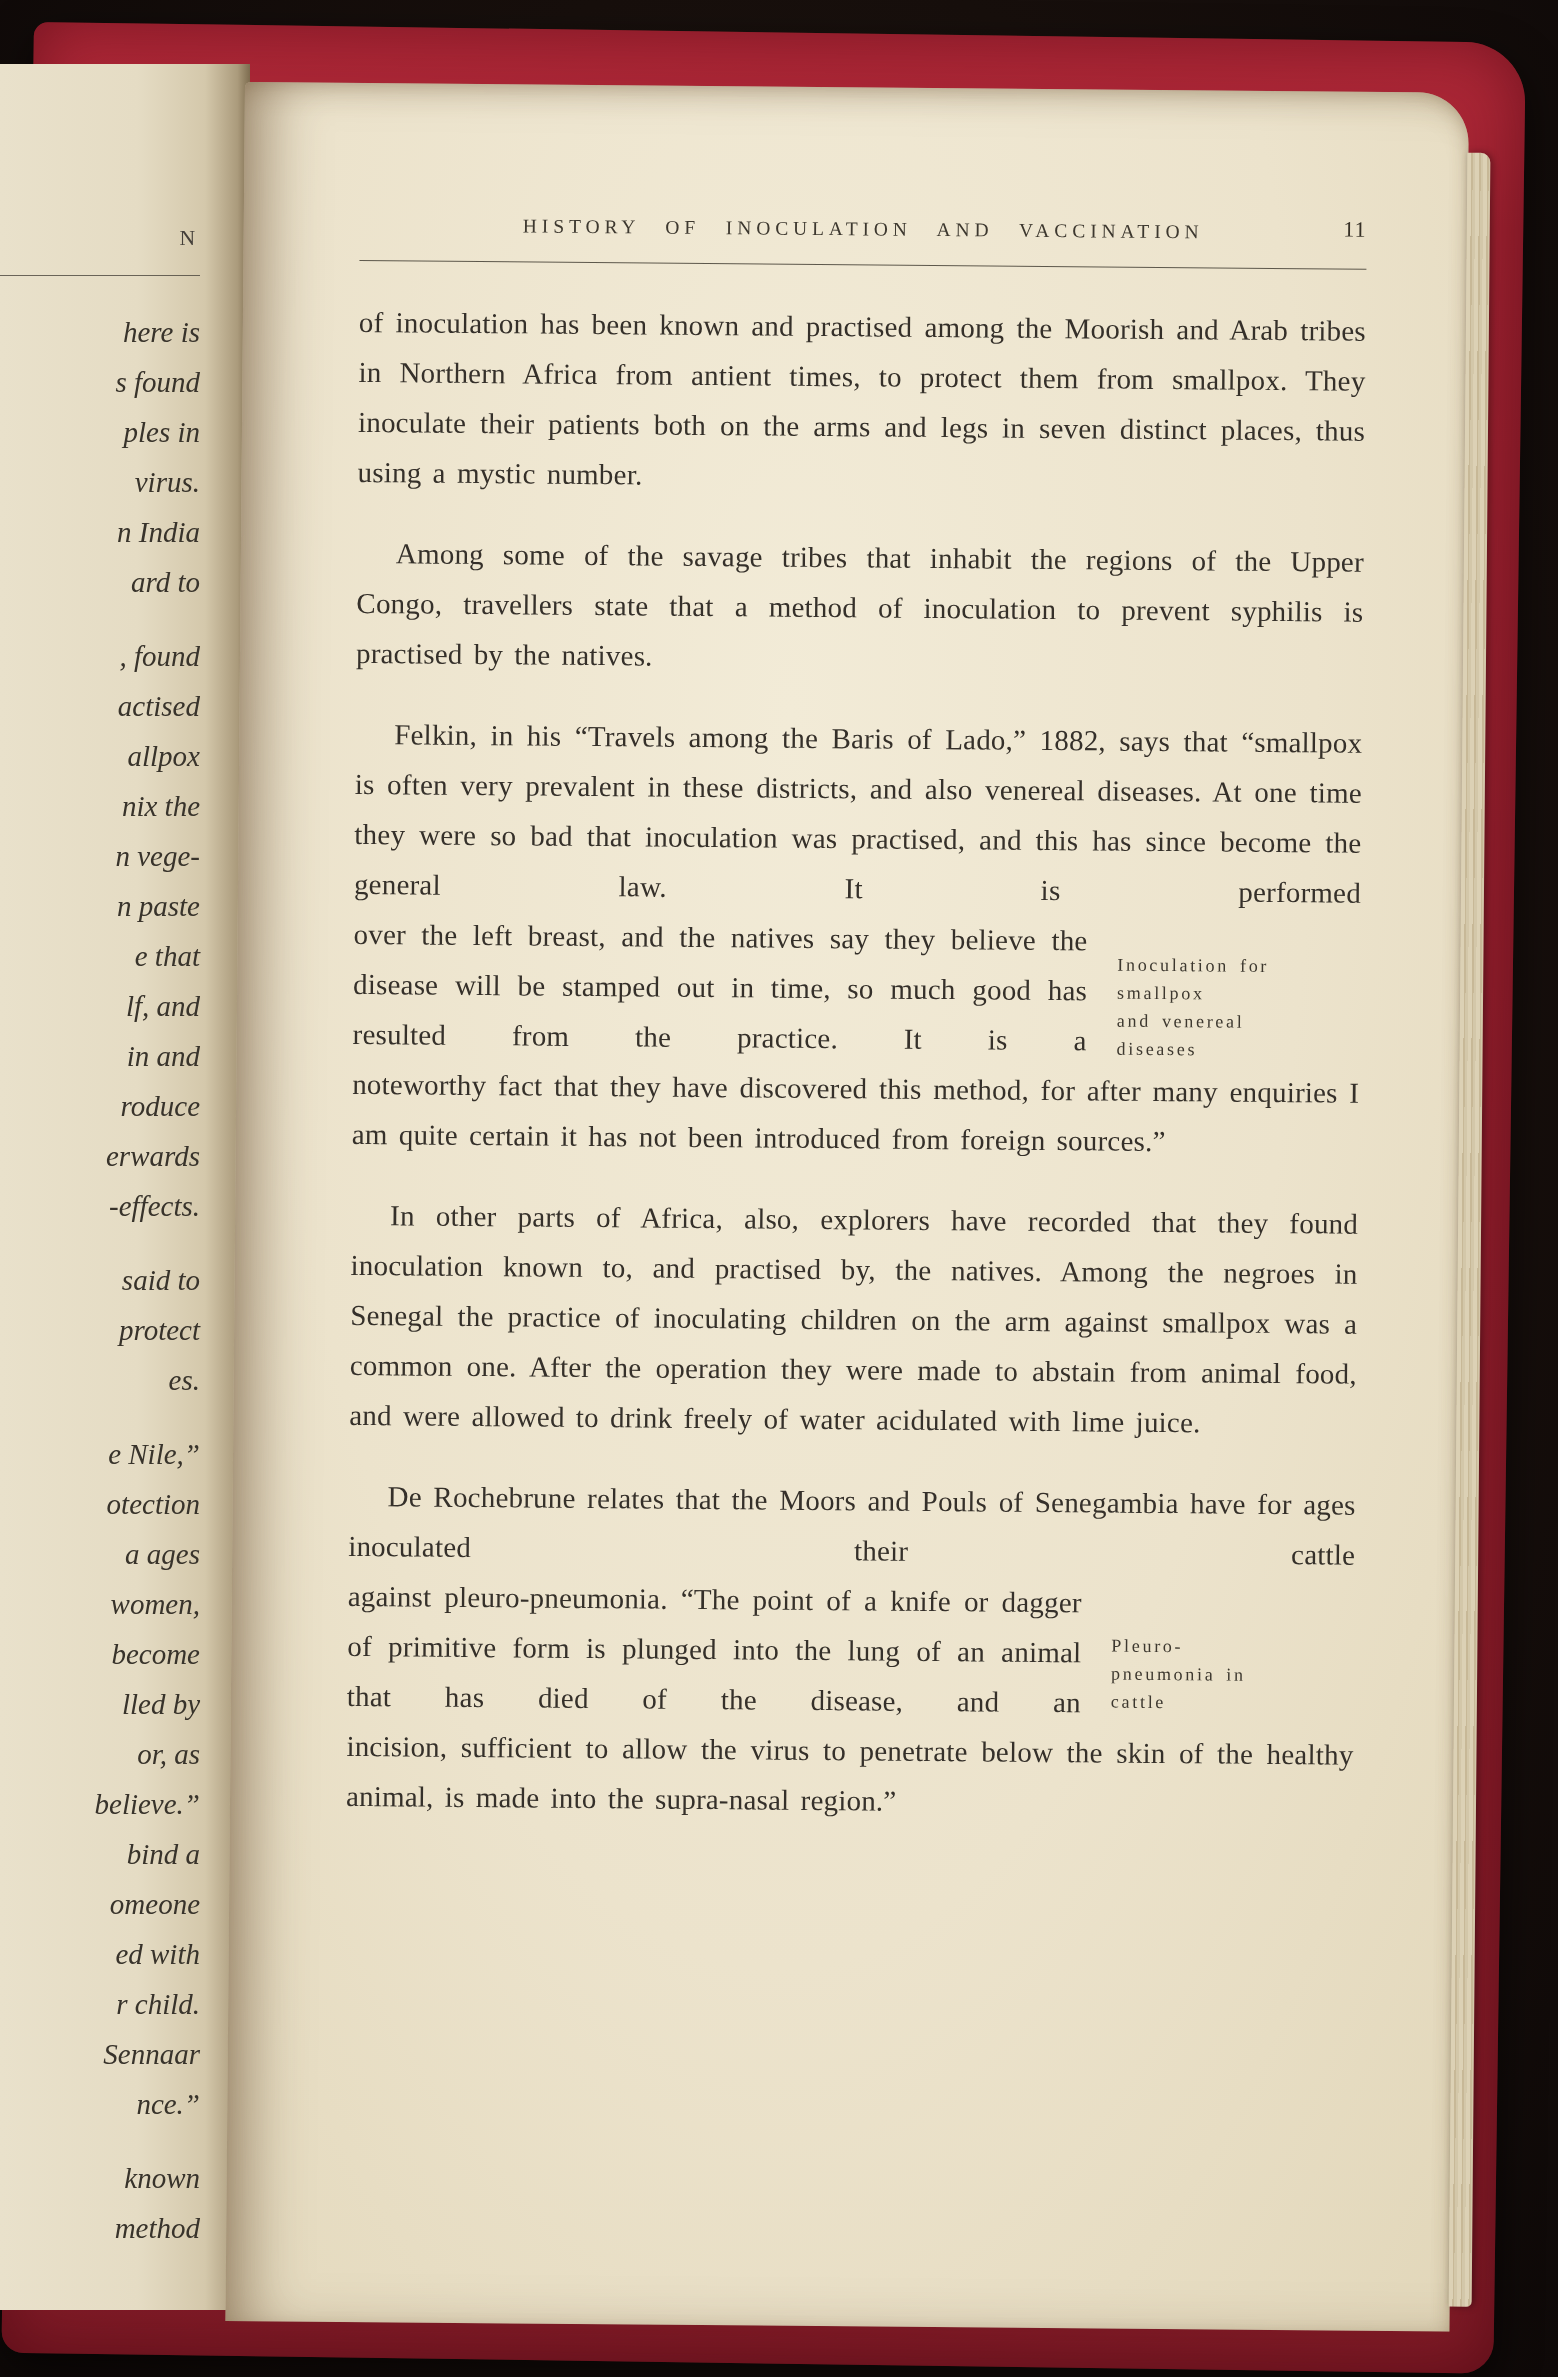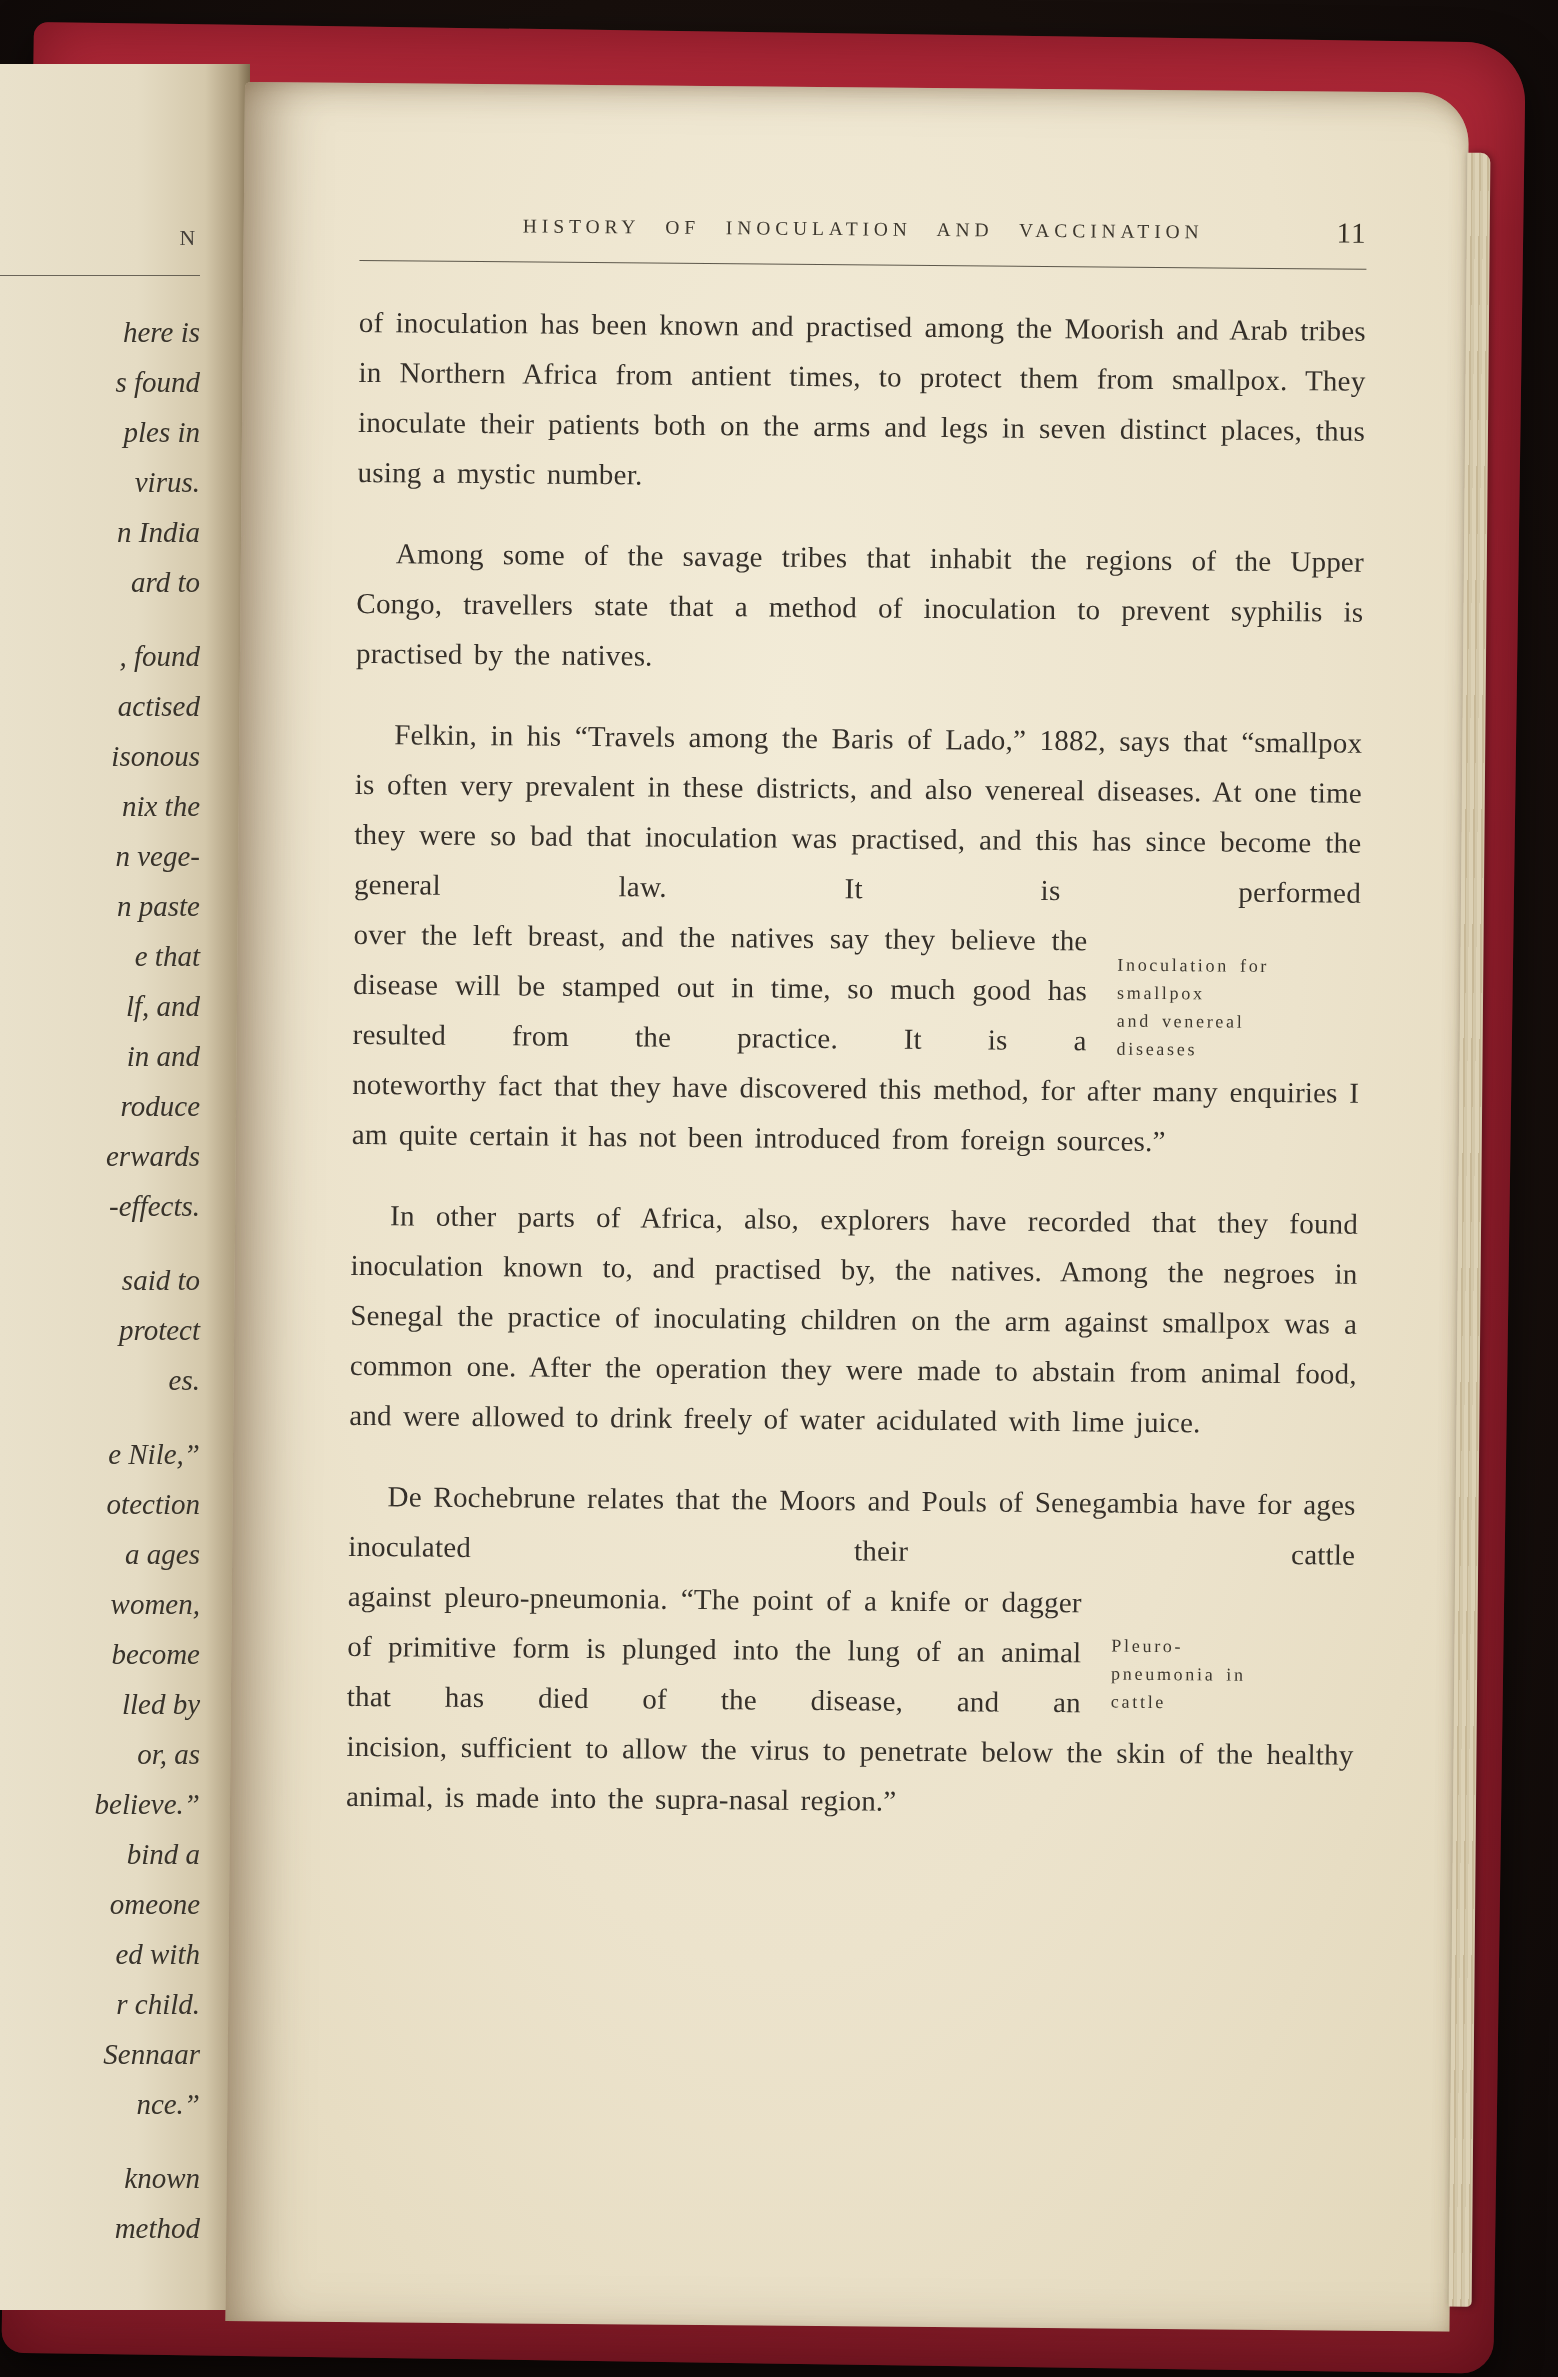--- a/index.html
+++ b/index.html
@@ -103,21 +103,21 @@
     display: inline-block;
     font-size: 19.5px;
     letter-spacing: 4.9px;
     word-spacing: 16px;
     color: #3d382f;
   }
   .page-number {
     position: absolute;
     right: 0;
     top: -6.5px;
-    font-size: 29px;
+    font-size: 22px;
     letter-spacing: 1.1px;
     color: #363026;
   }
   .header-rule {
     border: none;
     border-top: 1.6px solid #433e34;
     margin: 24px 0 0 0;
     opacity: 0.85;
   }
   
@@ -167,21 +167,21 @@
       <div class="lp-lines">
           <div class="lp-line">here is</div>
           <div class="lp-line">s found</div>
           <div class="lp-line">ples in</div>
           <div class="lp-line">virus.</div>
           <div class="lp-line">n India</div>
           <div class="lp-line">ard to</div>
           <div class="lp-line gap"></div>
           <div class="lp-line">, found</div>
           <div class="lp-line">actised</div>
-          <div class="lp-line">isonous</div>
+          <div class="lp-line">allpox</div>
           <div class="lp-line">nix the</div>
           <div class="lp-line">n vege-</div>
           <div class="lp-line">n paste</div>
           <div class="lp-line">e that</div>
           <div class="lp-line">lf, and</div>
           <div class="lp-line">in and</div>
           <div class="lp-line">roduce</div>
           <div class="lp-line">erwards</div>
           <div class="lp-line">-effects.</div>
           <div class="lp-line gap"></div>

